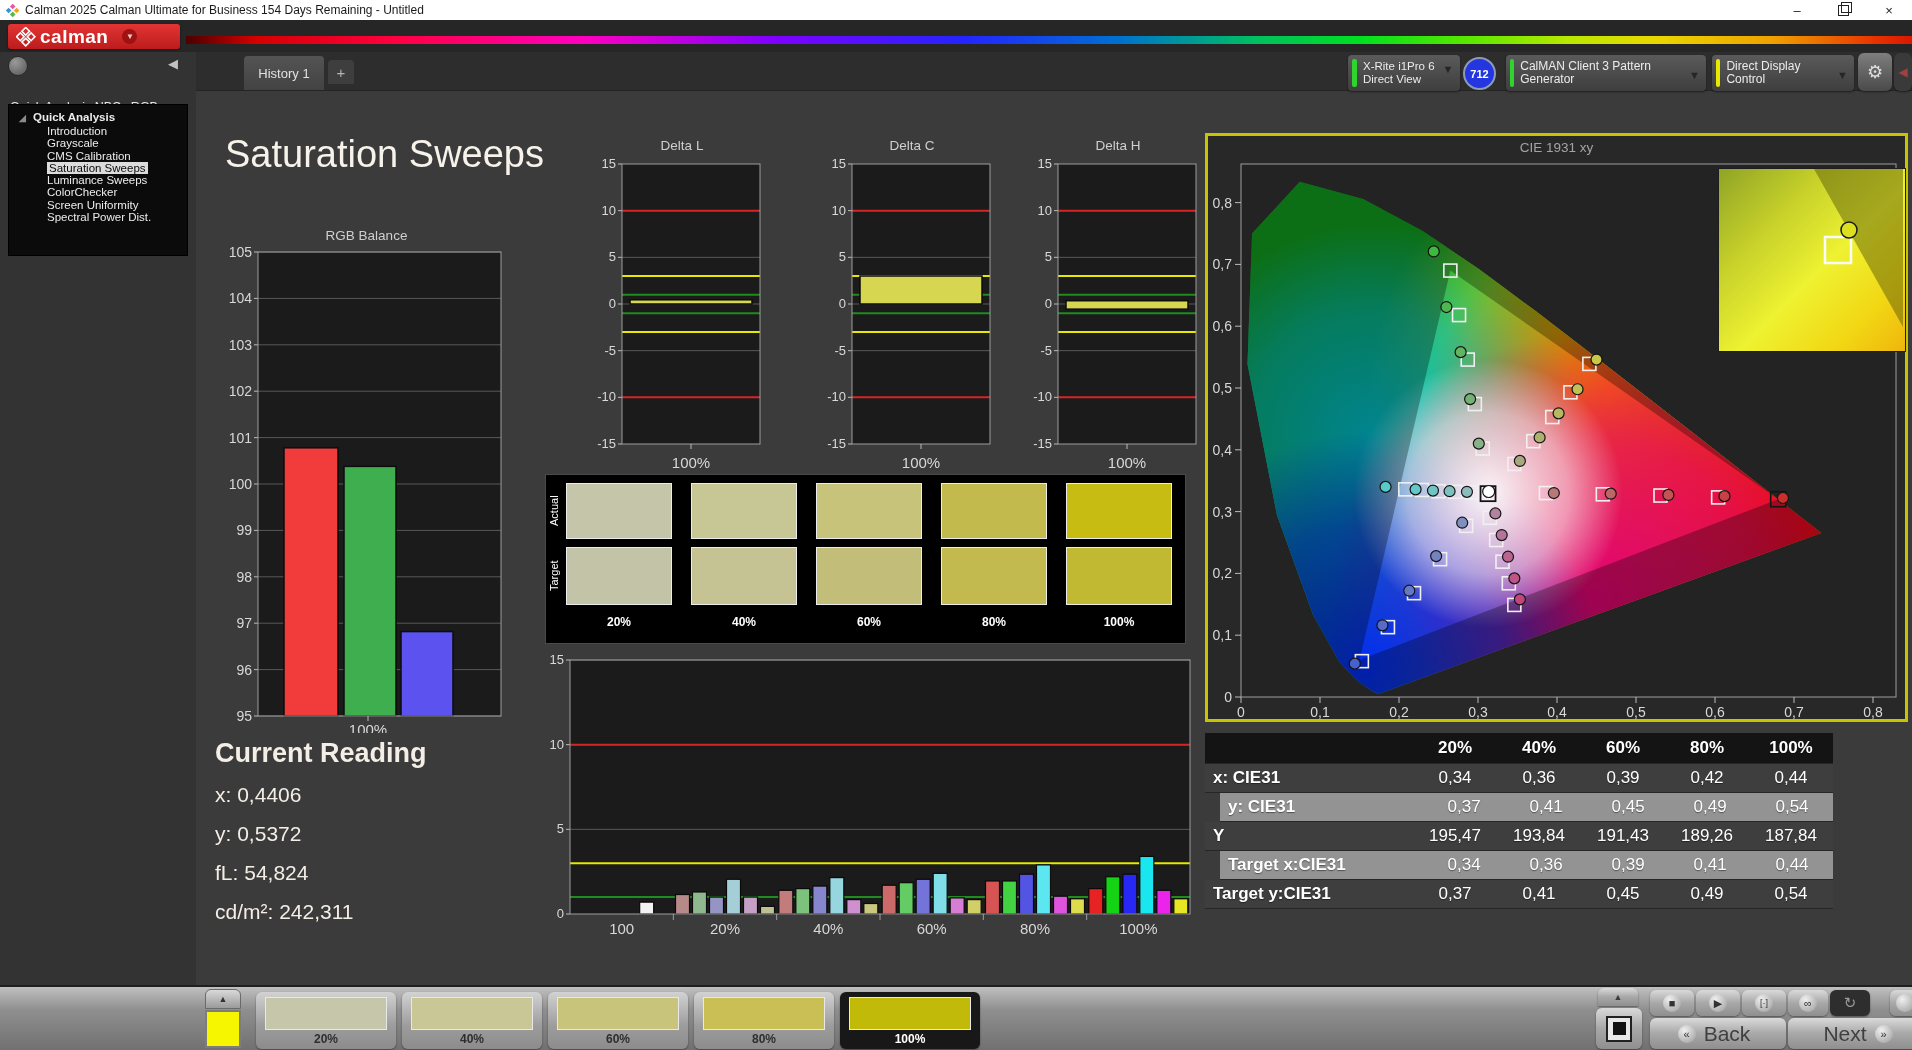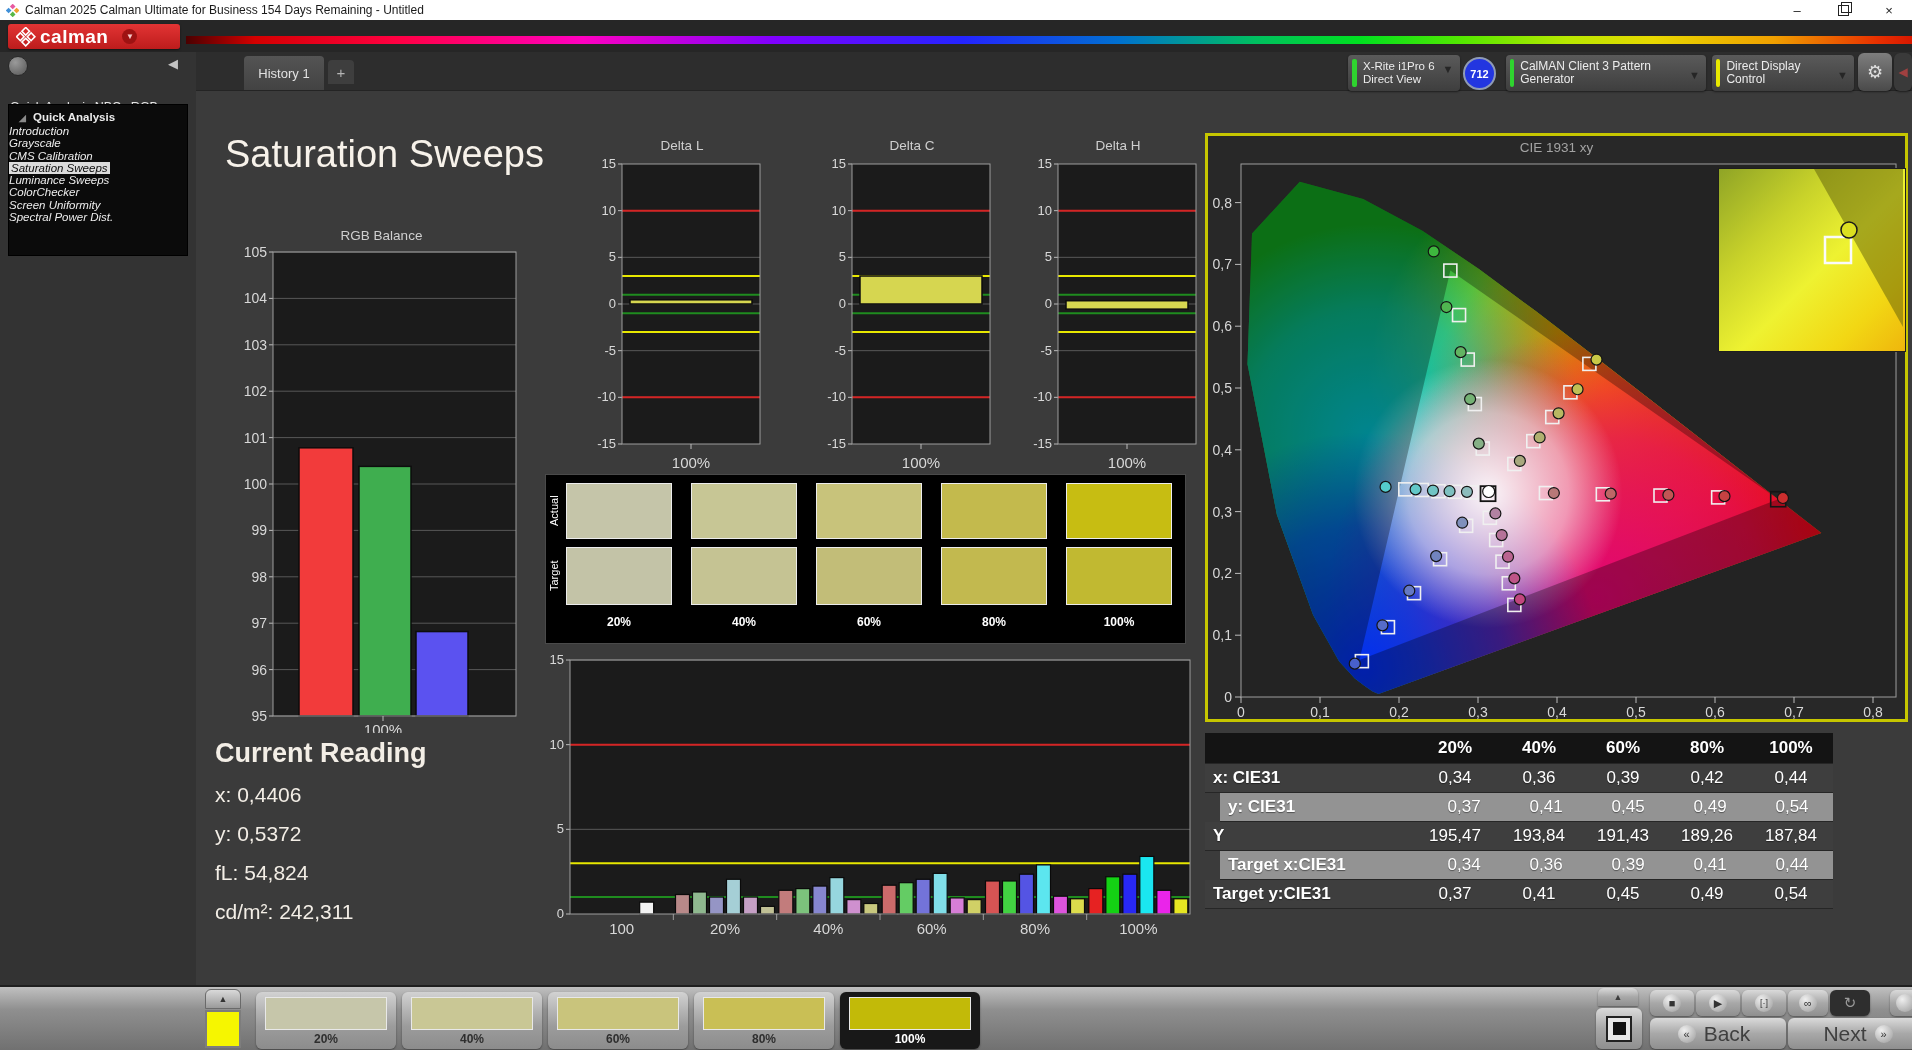--- a/index.html
+++ b/index.html
@@ -50,21 +50,21 @@
   
   .sidebar{left:0;top:52px;width:196px;height:933px;background:#333333;}
   .side-round{position:absolute;left:8px;top:4px;width:18px;height:18px;border-radius:50%;
     background:radial-gradient(circle at 35% 30%,#9a9a9a,#555);border:1px solid #2a2a2a;}
   .side-collapse{position:absolute;left:168px;top:4px;color:#c2c2c2;font-size:13px;}
   .side-header{position:absolute;left:10px;top:48px;color:#e6e6e6;font-size:12.5px;}
   .tree{position:absolute;left:8px;top:52px;width:180px;height:152px;background:#0b0b0b;
     border:1px solid #000;color:#ececec;font-size:11.5px;padding-top:5px;box-sizing:border-box;}
   .tree-root{padding-left:24px;height:15px;line-height:15px;font-weight:bold;position:relative;}
   .tree-root .expander{position:absolute;left:10px;top:1px;color:#8a8a8a;font-size:9px;}
-  .tree-item{height:12.3px;line-height:12.3px;white-space:nowrap;font-style:italic;}
+  .tree-item{padding-left:38px;height:12.3px;line-height:12.3px;white-space:nowrap;}
   .tree-item span{display:inline-block;}
   .tree-item.selected span{background:#dcdcdc;color:#0a0a0a;padding:0 2px;}
 
   
   .page-title{left:225px;top:133px;font-size:38px;color:#f7f2ea;}
   .chart-panel{color:#d0d0d0;}
   .ctitle{text-align:center;font-size:13.5px;color:#cfcfcf;height:18px;}
   svg text{font-family:"Liberation Sans",sans-serif;}
 
   
@@ -198,21 +198,21 @@
       <div class="tree-item selected"><span>Saturation Sweeps</span></div>
       <div class="tree-item"><span>Luminance Sweeps</span></div>
       <div class="tree-item"><span>ColorChecker</span></div>
       <div class="tree-item"><span>Screen Uniformity</span></div>
       <div class="tree-item"><span>Spectral Power Dist.</span></div>
     </div>
   </div>
 
   <div class="abs page-title">Saturation Sweeps</div>
 
-  <div class="abs chart-panel" style="left:243px;top:228px;width:277px;">
+  <div class="abs chart-panel" style="left:228px;top:228px;width:277px;">
     <div class="ctitle">RGB Balance</div>
     <svg id="svg-rgb" width="277" height="487">
         <rect x="30" y="6" width="243" height="464" fill="#1b1b1b"></rect>
         <line x1="30" y1="470" x2="273" y2="470" stroke="#585858" stroke-width="1"></line>
         <line x1="26" y1="470" x2="30" y2="470" stroke="#bbb"></line>
         <text x="24" y="475" fill="#d8d8d8" font-size="14" text-anchor="end">95</text>
         <line x1="30" y1="423.6" x2="273" y2="423.6" stroke="#585858" stroke-width="1"></line>
         <line x1="26" y1="423.6" x2="30" y2="423.6" stroke="#bbb"></line>
         <text x="24" y="428.6" fill="#d8d8d8" font-size="14" text-anchor="end">96</text>
         <line x1="30" y1="377.2" x2="273" y2="377.2" stroke="#585858" stroke-width="1"></line>

